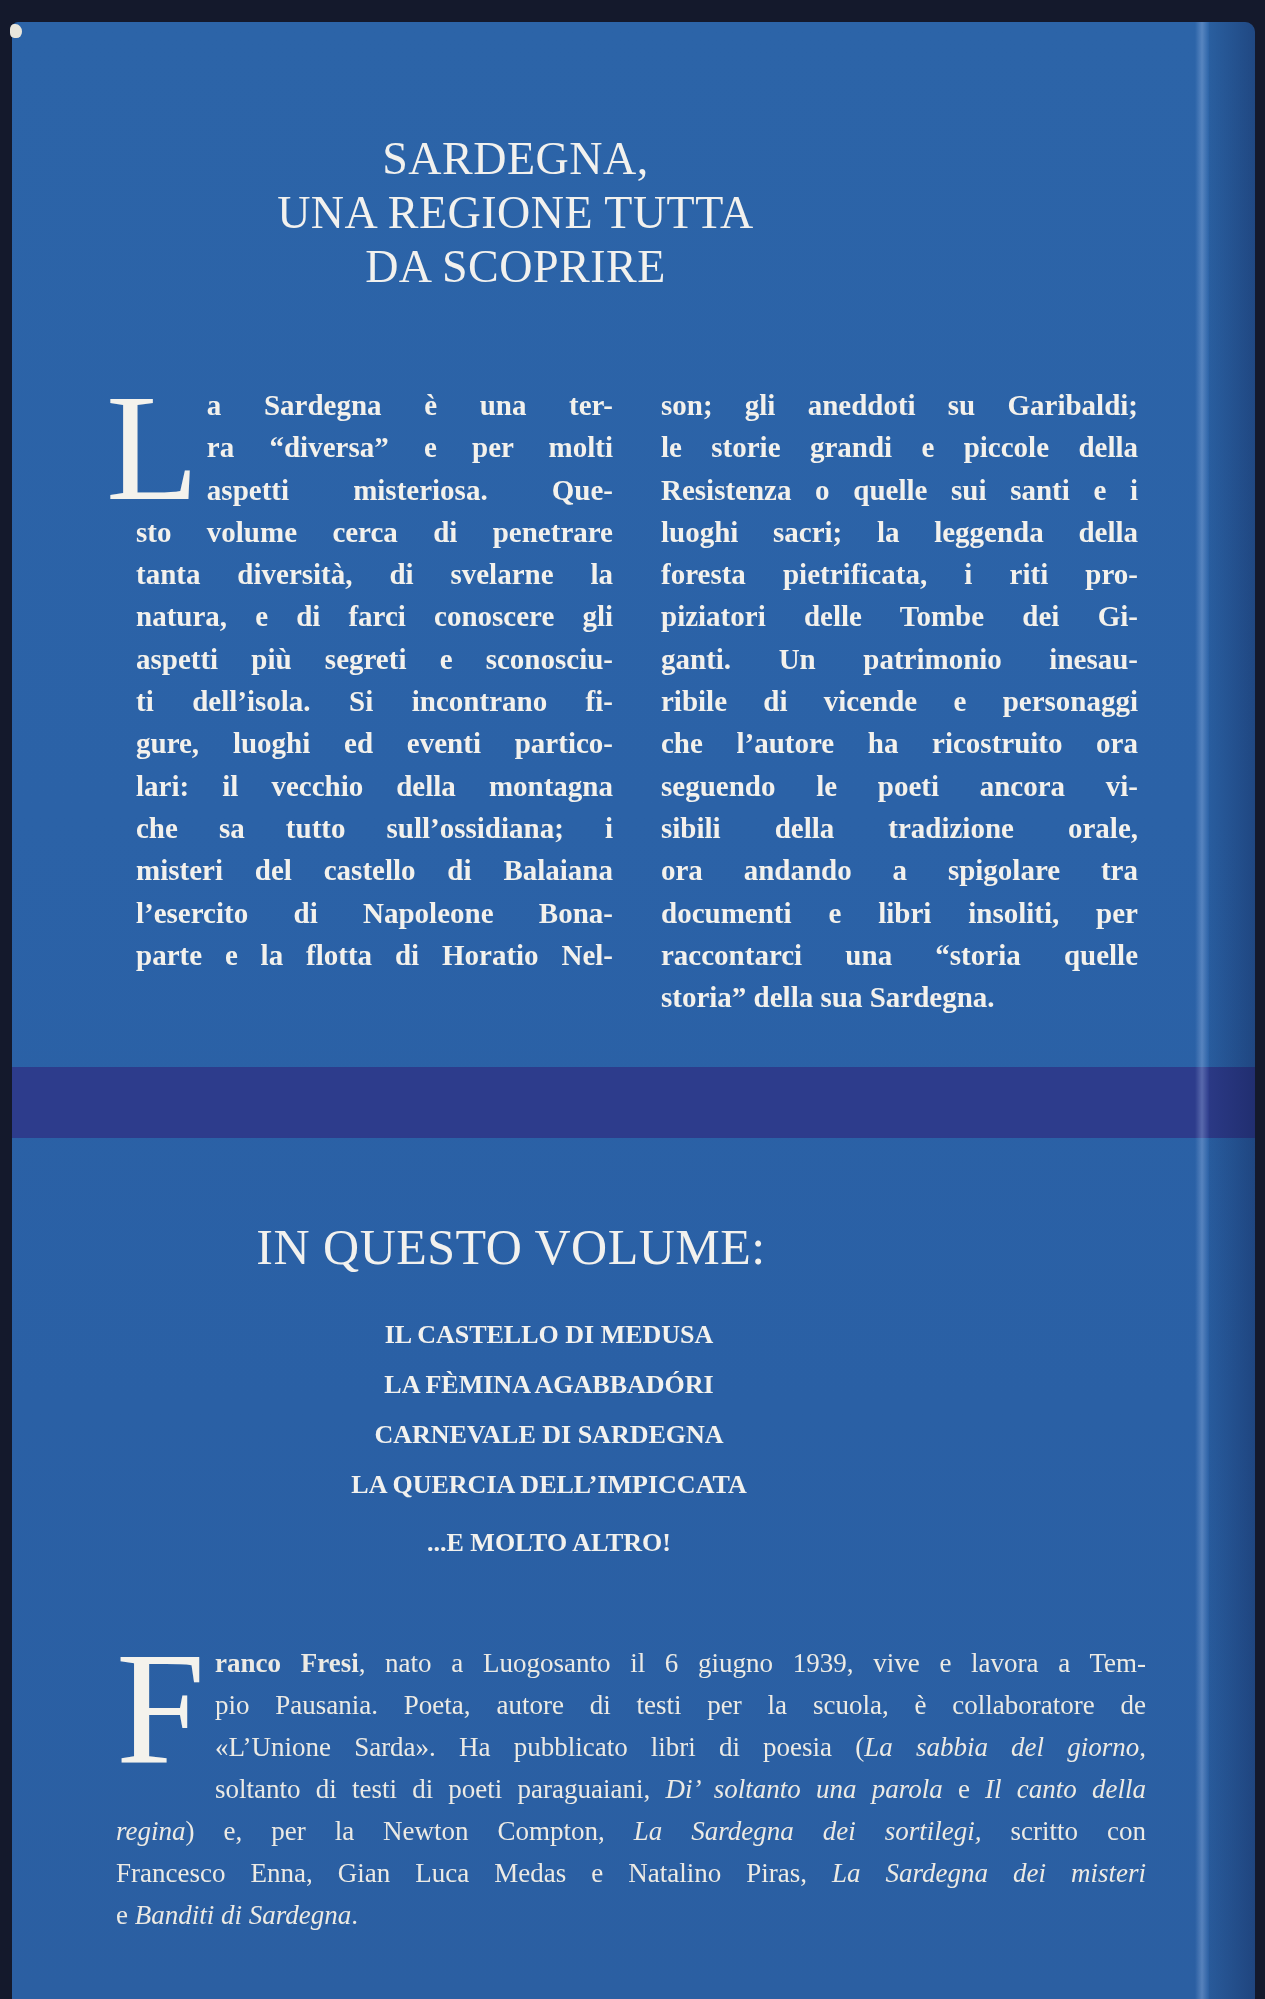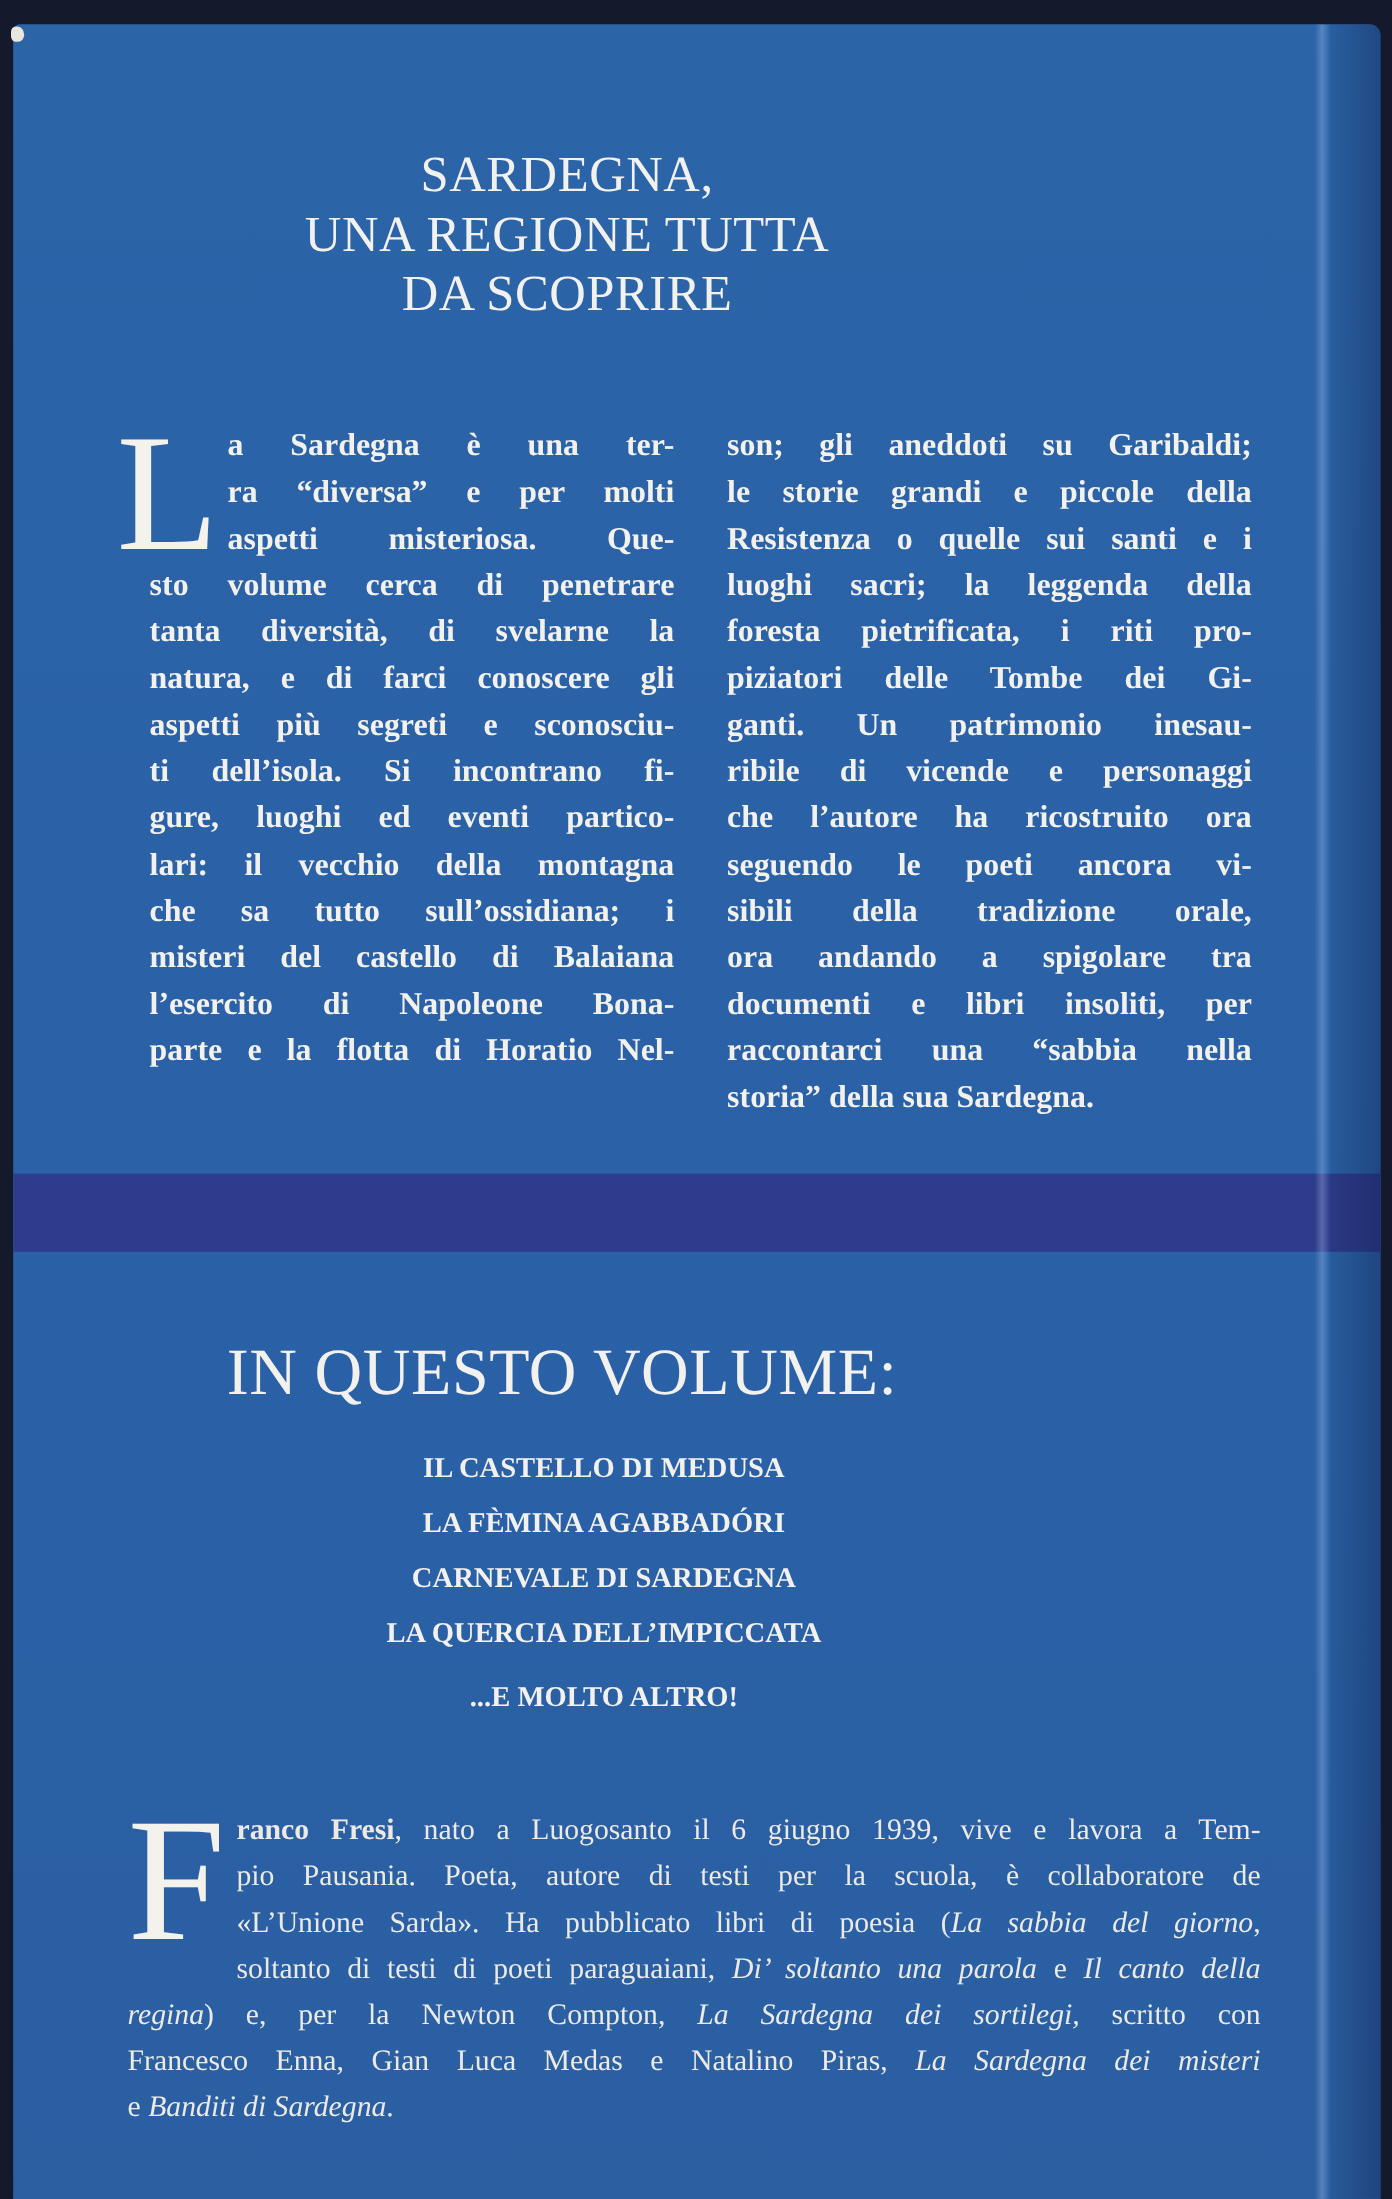--- a/index.html
+++ b/index.html
@@ -41,21 +41,21 @@
   }
   .desc .col { width: 505px; text-align: justify; }
   .desc .line { display: block; text-align: justify; text-align-last: justify; white-space: nowrap; margin-left: 28px; }
   .desc .line.last { text-align-last: left; }
   .drop {
     float: left; font-size: 152px; line-height: 120px; height: 118px;
     margin: 4px 8px 0 -2px; font-weight: normal; color: #f4f2ec;
   }
   .vol-heading {
     position: absolute; left: 0; width: 998px; top: 1195px;
-    text-align: center; color: #f2f1ee; font-size: 60px; line-height: 60px; letter-spacing: 0.5px;
+    text-align: center; color: #f2f1ee; font-size: 50px; line-height: 60px; letter-spacing: 0.5px;
   }
   .vol-list {
     position: absolute; left: 0; width: 1074px; top: 1288px;
     text-align: center; color: #f2f1ee; font-weight: bold; font-size: 26px;
   }
   .vol-list .item { line-height: 50px; display: block; }
   .vol-list .more { display: block; margin-top: 8px; line-height: 50px; }
   .bio {
     position: absolute; left: 104px; top: 1620px; width: 1030px;
     color: #eceae4; font-size: 27px; line-height: 42px;
@@ -112,21 +112,21 @@
       <span class="line">luoghi sacri; la leggenda della</span>
       <span class="line">foresta pietrificata, i riti pro-</span>
       <span class="line">piziatori delle Tombe dei Gi-</span>
       <span class="line">ganti. Un patrimonio inesau-</span>
       <span class="line">ribile di vicende e personaggi</span>
       <span class="line">che l’autore ha ricostruito ora</span>
       <span class="line">seguendo le poeti ancora vi-</span>
       <span class="line">sibili della tradizione orale,</span>
       <span class="line">ora andando a spigolare tra</span>
       <span class="line">documenti e libri insoliti, per</span>
-      <span class="line">raccontarci una “sabbia nella</span>
+      <span class="line">raccontarci una “storia quelle</span>
       <span class="line last">storia” della sua Sardegna.</span>
     </div>
   </div>
 
   <div class="vol-heading">IN QUESTO VOLUME:</div>
   <div class="vol-list">
     <span class="item">IL CASTELLO DI MEDUSA</span>
     <span class="item">LA FÈMINA AGABBADÓRI</span>
     <span class="item">CARNEVALE DI SARDEGNA</span>
     <span class="item">LA QUERCIA DELL’IMPICCATA</span>

